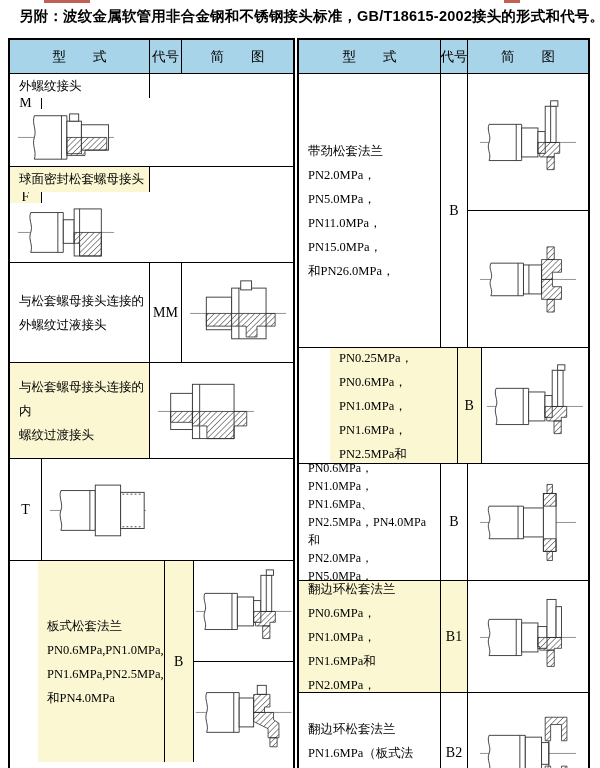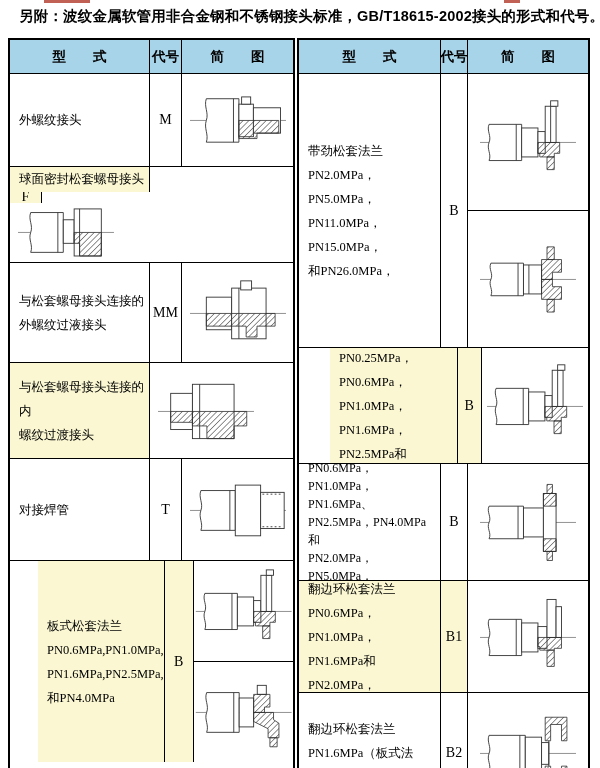--- a/index.html
+++ b/index.html
@@ -18,21 +18,21 @@
     font-family:"Liberation Sans",sans-serif;font-weight:bold;font-size:14.5px;letter-spacing:.2px;
   }
   .tables{position:absolute;left:8px;top:38px;display:flex;}
   .tbl{border:2px solid var(--line);background:#fff;box-sizing:content-box;}
   .tbl-left{width:283px;}
   .tbl-right{width:289px;}
   .tbl-gap{width:2px;background:#fff;}
   .hdr{display:flex;height:34px;background:var(--blue);border-bottom:1px solid var(--line);box-sizing:border-box;}
   .hdr .cell{
     display:flex;align-items:center;justify-content:center;
-    font-family:"Liberation Sans",sans-serif;font-weight:bold;font-size:13.5px;white-space:pre;
+    font-family:"Liberation Sans",sans-serif;font-weight:normal;font-size:13.5px;white-space:pre;
   }
   .row{display:flex;border-bottom:1px solid var(--line);box-sizing:border-box;background:#fff;}
   .rows .row:last-child{border-bottom:none;}
   .cell{box-sizing:border-box;border-right:1px solid var(--line);overflow:hidden;}
   .cell:last-child{border-right:none;}
   .type{
     display:flex;align-items:center;text-align:left;
     padding:4px 4px 4px 9px;font-size:12.5px;line-height:1.92;white-space:pre-line;
   }
   .compact .type{line-height:1.5;font-size:12px;}
@@ -59,21 +59,21 @@
 <div class="note">另附：波纹金属软管用非合金钢和不锈钢接头标准，GB/T18615-2002接头的形式和代号。</div>
 
 <div class="tables">
   <div class="tbl tbl-left">
     <div class="hdr">
       <div class="cell c-type">型　　式</div>
       <div class="cell c-code">代号</div>
       <div class="cell c-diag">简　　图</div>
     </div>
     <div class="rows" id="rows-left">
-        <div class="row" style="height: 93px;">
+        <div class="row" style="height: 93px; flex-direction: column;">
           <div class="cell c-type type">外螺纹接头</div>
           <div class="cell c-code code">M</div>
           <div class="cell c-diag diag">
             <div class="sub">
               <svg viewBox="0 0 110 95" class="dsvg">
                 <defs>
                   <pattern id="hp0" width="4.5" height="4.5" patternUnits="userSpaceOnUse" patternTransform="rotate(45)">
                     <line x1="0" y1="0" x2="0" y2="4.5" stroke="#333" stroke-width="1.2"></line>
                   </pattern>
                 </defs>
@@ -147,21 +147,20 @@
                 <rect x="16" y="28" width="24" height="40" fill="#fff" stroke="#333" stroke-width="1"></rect>
                 <rect x="40" y="18" width="46" height="60" fill="#fff" stroke="#333" stroke-width="1"></rect>
                 <line x1="48" y1="18" x2="48" y2="78" stroke="#333" stroke-width="1"></line>
                 <polygon points="16,48 40,48 40,60 16,60" fill="url(#hp3)" stroke="#333" stroke-width="0.9"></polygon>
                 <polygon points="40,48 100,48 100,64 86,64 86,78 56,78 56,64 40,64" fill="url(#hp3)" stroke="#333" stroke-width="0.9"></polygon>
               </svg>
             </div>
           </div>
         </div>
         <div class="row" style="height: 102px;">
-          <div class="cell c-type type">对接焊管</div>
           <div class="cell c-code code">T</div>
           <div class="cell c-diag diag">
             <div class="sub">
               <svg viewBox="0 0 110 95" class="dsvg">
                 <defs>
                   <pattern id="hp4" width="4.5" height="4.5" patternUnits="userSpaceOnUse" patternTransform="rotate(45)">
                     <line x1="0" y1="0" x2="0" y2="4.5" stroke="#333" stroke-width="1.2"></line>
                   </pattern>
                 </defs>
                 <line x1="2" y1="48" x2="108" y2="48" stroke="#777" stroke-width="0.9"></line>

